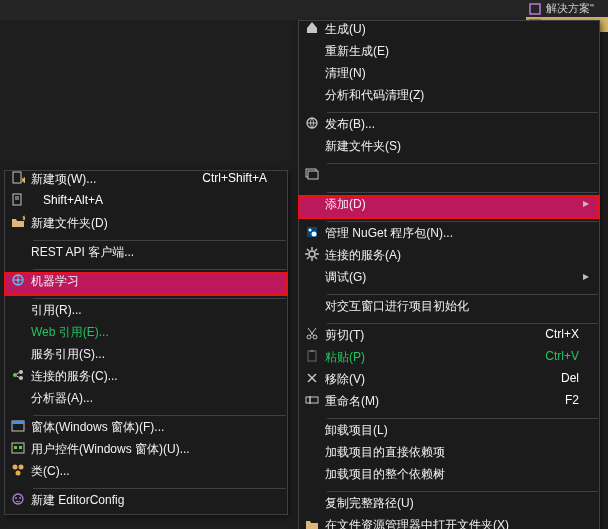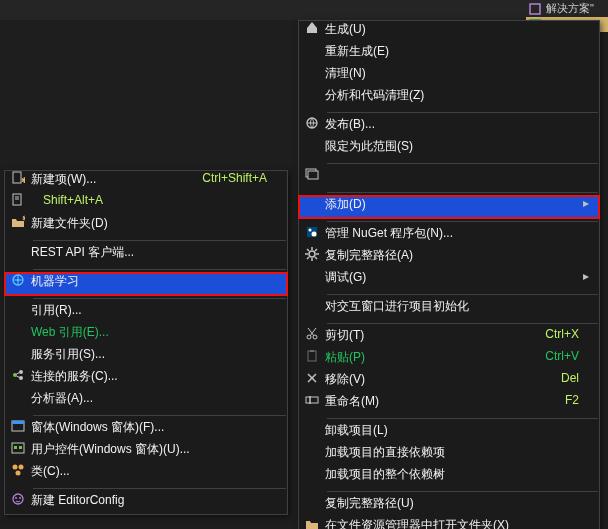--- a/index.html
+++ b/index.html
@@ -8,25 +8,25 @@
   .soln{position:absolute;top:0;right:0;width:82px;height:32px;background:#252526;font-size:11px;color:#ccc;overflow:hidden}
   .soln-row{display:flex;align-items:center;gap:4px;padding:1px 2px;white-space:nowrap}
   .soln-row.sel{background:#d6b46a;color:#000}
   .ic{width:14px;height:14px;flex:0 0 14px;display:flex;align-items:center;justify-content:center}
   .menu{position:absolute;background:#1b1b1c;border:1px solid #3f3f46;box-shadow:2px 2px 6px rgba(0,0,0,.5)}
   .menu.main{top:20px;left:298px;width:300px}
   .menu.sub{top:170px;left:4px;width:282px}
   .row{display:flex;align-items:flex-start;height:22px;padding:0 6px 0 0;white-space:nowrap;cursor:default;position:relative}
   .row .gut{width:26px;display:flex;align-items:center;justify-content:center;color:#c5c5c5}
   .row .lbl{flex:1}
-  .row .sc{color:#bef264;padding-left:12px}
+  .row .sc{color:#ffffff;padding-left:12px}
   .row .arw{width:14px;text-align:center;color:#bfbfbf}
   .row.dis .lbl,.row.dis .sc{color:#22c55e}
   .sep{height:1px;background:#3f3f46;margin:3px 1px 3px 28px}
-  .row.hi{outline:2px solid #e11;outline-offset:-1px;background:#1d4ed8}
+  .row.hi{outline:2px solid #e11;outline-offset:-1px;background:#be185d}
   .editor-bg{position:absolute;top:20px;left:0;width:298px;height:150px;background:#1e1e1e}
   svg{display:block}
 </style>
 </head>
 <body>
 
 <div class="canvas">
   <div class="top-strip"></div>
   <div class="editor-bg"></div>
 
@@ -82,21 +82,21 @@
           <svg width="14" height="14">
             <circle cx="7" cy="7" r="5" fill="none" stroke="#c5c5c5" stroke-width="1.3"></circle>
             <path d="M2 7h10M7 2c2 3 2 7 0 10M7 2c-2 3-2 7 0 10" stroke="#c5c5c5" fill="none"></path>
           </svg>
         </span>
         <span class="lbl">发布(B)...</span>
         <span class="arw"></span>
       </div>
       <div class="row">
         <span class="gut"></span>
-        <span class="lbl">限定为此范围(S)</span>
+        <span class="lbl">新建文件夹(S)</span>
         <span class="arw"></span>
       </div>
       <div class="sep"></div>
       <div class="row">
         <span class="gut">
           <svg width="14" height="14">
             <rect x="1" y="2" width="10" height="8" fill="none" stroke="#c5c5c5"></rect>
             <rect x="3" y="4" width="10" height="8" fill="#1b1b1c" stroke="#c5c5c5"></rect>
           </svg>
         </span>
@@ -129,21 +129,21 @@
               <line x1="7" y1="11" x2="7" y2="14"></line>
               <line x1="0" y1="7" x2="3" y2="7"></line>
               <line x1="11" y1="7" x2="14" y2="7"></line>
               <line x1="2" y1="2" x2="4" y2="4"></line>
               <line x1="10" y1="10" x2="12" y2="12"></line>
               <line x1="12" y1="2" x2="10" y2="4"></line>
               <line x1="4" y1="10" x2="2" y2="12"></line>
             </g>
           </svg>
         </span>
-        <span class="lbl">复制完整路径(A)</span>
+        <span class="lbl">连接的服务(A)</span>
         <span class="arw"></span>
       </div>
       <div class="row">
         <span class="gut"></span>
         <span class="lbl">调试(G)</span>
         <span class="arw">▸</span>
       </div>
       <div class="sep"></div>
       <div class="row">
         <span class="gut"></span>

